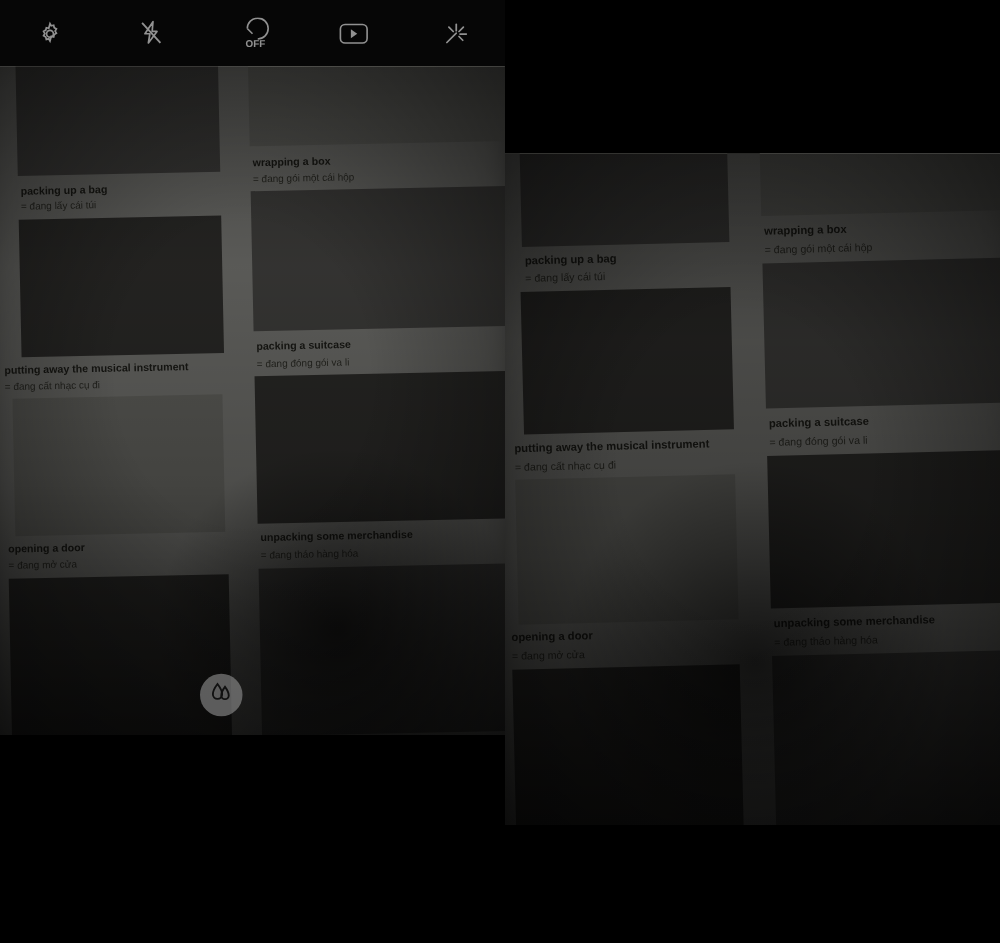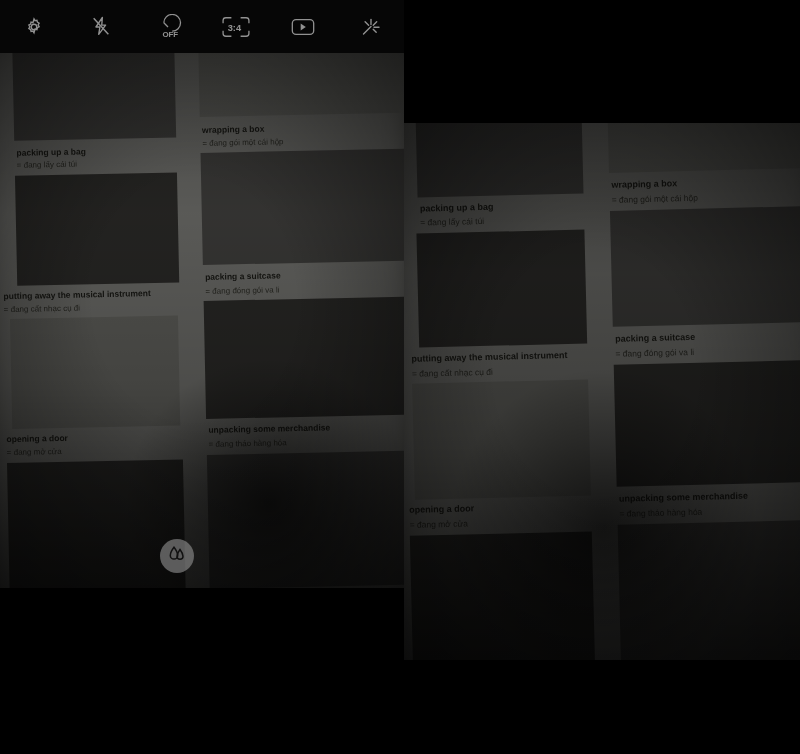--- a/index.html
+++ b/index.html
@@ -125,28 +125,20 @@
     <div class="tb-icon">
       <span>
         <svg width="30" height="26" viewBox="0 0 32 28" fill="none" stroke="#e6e6e6" stroke-width="1.4">
           <path d="M20.5 18.5a9 9 0 1 0-9-9"></path>
           <line x1="11.5" y1="9.5" x2="16" y2="14"></line>
           <text x="10" y="25" font-size="8.5" fill="#e6e6e6" stroke="none" font-family="Liberation Sans, sans-serif" font-weight="bold">OFF</text>
         </svg>
       </span>
     </div>
 
-    <div class="tb-icon">
-      <span>
-        <svg width="30" height="24" viewBox="0 0 32 26" fill="none" stroke="#e6e6e6" stroke-width="1.4">
-          <path d="M5 3h6M21 3h6a3 3 0 0 1 3 3v3M30 17v3a3 3 0 0 1-3 3h-6M11 23H5a3 3 0 0 1-3-3v-3M2 9V6a3 3 0 0 1 3-3"></path>
-          <text x="7" y="17" font-size="10" fill="#e6e6e6" stroke="none" font-family="Liberation Sans, sans-serif" font-weight="bold">3:4</text>
-        </svg>
-      </span>
-    </div>
 
     <div class="tb-icon">
       <span>
         <svg width="26" height="22" viewBox="0 0 28 22" fill="none" stroke="#e6e6e6" stroke-width="1.4">
           <rect x="2.5" y="3" width="23" height="16" rx="4"></rect>
           <path d="M11.5 7.2l5.5 3.8-5.5 3.8z" fill="#e6e6e6" stroke="none"></path>
         </svg>
       </span>
     </div>
 

